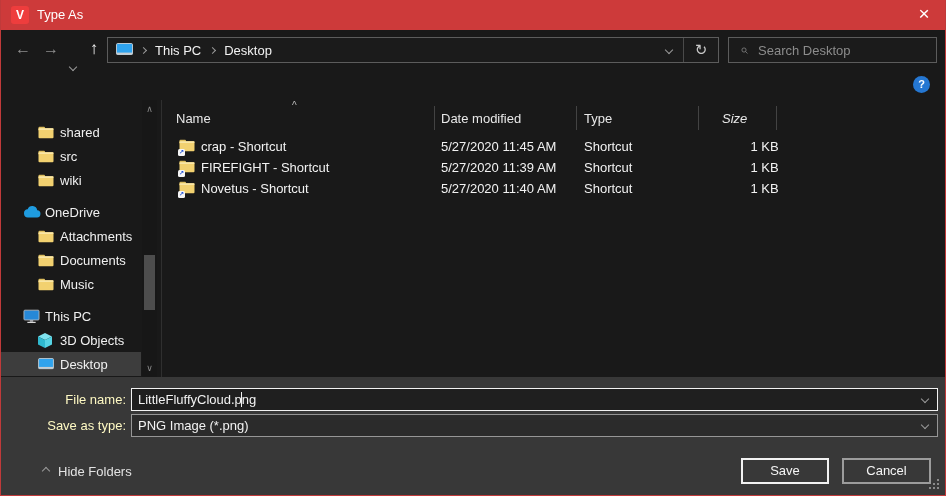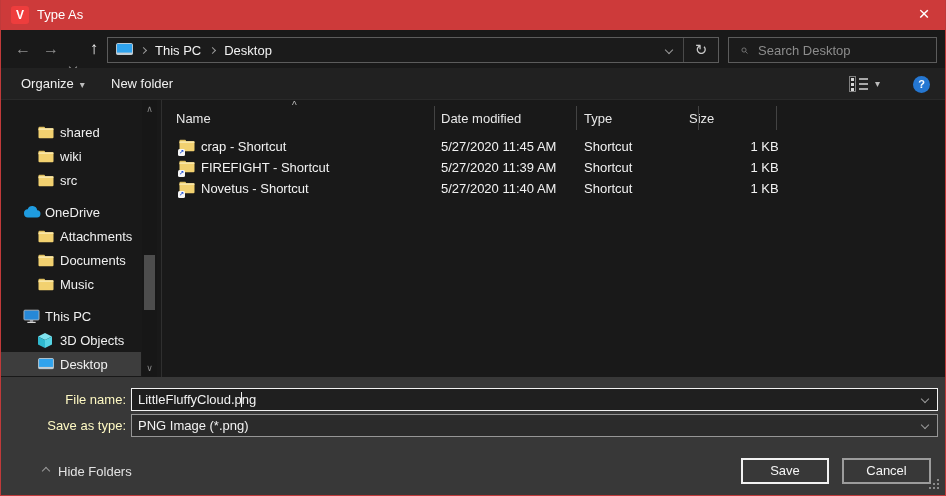--- a/index.html
+++ b/index.html
@@ -67,21 +67,21 @@
   .sb-scroll .arr.bot{bottom:4px;}
   .sb-thumb{position:absolute;left:2px;top:155px;width:11px;height:55px;background:#4d4d4d;}
   .vdivider{position:absolute;left:160px;top:0;width:1px;height:277px;background:#2f2f2f;}
   
   .filelist{position:absolute;left:162px;top:0;right:1px;height:277px;}
   .lheader{position:absolute;left:0;top:4px;width:100%;height:26px;color:#e8e8e8;font-size:13px;}
   .lheader .h{position:absolute;top:7px;white-space:nowrap;}
   .h-name{left:13px;}
   .h-date{left:278px;}
   .h-type{left:421px;}
-  .h-size{left:526px;}
+  .h-size{left:559px;font-style:italic;}
   .h-sort{position:absolute;left:129px;top:-4px;color:#bdbdbd;font-size:10px;}
   .vd{position:absolute;top:2px;width:1px;height:24px;background:#434343;}
   .rows{position:absolute;left:0;top:36px;width:100%;}
   .frow{position:relative;height:21px;color:#f2f2f2;font-size:13px;}
   .frow span{position:absolute;top:3px;white-space:nowrap;}
   .c-icon{position:absolute;left:16px;top:2px;width:17px;height:15px;}
   .c-name{left:38px;}
   .c-date{left:278px;}
   .c-type{left:421px;}
   .c-size{left:565px;width:73px;text-align:center;}
@@ -146,34 +146,20 @@
 
     <div class="searchbox">
       <svg width="13" height="13" viewBox="0 0 14 14">
         <circle cx="6" cy="6" r="4.2" fill="none" stroke="#9a9a9a" stroke-width="1.3"></circle>
         <line x1="9.2" y1="9.2" x2="13" y2="13" stroke="#9a9a9a" stroke-width="1.3"></line>
       </svg>
       <input type="text" placeholder="Search Desktop" style="">
     </div>
   </div>
 
-  <div class="toolbar">
-    <div class="tb-item tb-organize"><span>Organize</span><span class="tb-caret">▾</span></div>
-    <div class="tb-item tb-newfolder">New folder</div>
-    <div class="view-icon">
-      <i class="sqbox"></i>
-      <i class="sq" style="top:2px;"></i>
-        <i class="sq" style="top:7px;"></i>
-        <i class="sq" style="top:12px;"></i>
-      <i class="ln" style="top:2px;"></i>
-        <i class="ln" style="top:7px;"></i>
-        <i class="ln" style="top:12px;"></i>
-    </div>
-    <div class="view-caret">▾</div>
-  </div>
   <div class="help-btn">?</div>
 
   <div class="main">
 
     <div class="sidebar">
       <div class="sb-item child">
         <span class="sb-icon">
             <svg width="16" height="13" viewBox="0 0 16 13">
               <rect x="0.5" y="0.8" width="6.5" height="4" rx="1" fill="#dcbd5e"></rect>
               <rect x="0.5" y="2.3" width="15" height="10" rx="1" fill="#f2d170"></rect>
@@ -183,31 +169,31 @@
         <span class="sb-label">shared</span>
       </div>
       <div class="sb-item child">
         <span class="sb-icon">
             <svg width="16" height="13" viewBox="0 0 16 13">
               <rect x="0.5" y="0.8" width="6.5" height="4" rx="1" fill="#dcbd5e"></rect>
               <rect x="0.5" y="2.3" width="15" height="10" rx="1" fill="#f2d170"></rect>
               <rect x="0.5" y="2.3" width="15" height="1.6" rx="0.8" fill="#f9e6a6"></rect>
             </svg>
           </span>
+        <span class="sb-label">src</span>
+      </div>
+      <div class="sb-item child">
+        <span class="sb-icon">
+            <svg width="16" height="13" viewBox="0 0 16 13">
+              <rect x="0.5" y="0.8" width="6.5" height="4" rx="1" fill="#dcbd5e"></rect>
+              <rect x="0.5" y="2.3" width="15" height="10" rx="1" fill="#f2d170"></rect>
+              <rect x="0.5" y="2.3" width="15" height="1.6" rx="0.8" fill="#f9e6a6"></rect>
+            </svg>
+          </span>
         <span class="sb-label">wiki</span>
-      </div>
-      <div class="sb-item child">
-        <span class="sb-icon">
-            <svg width="16" height="13" viewBox="0 0 16 13">
-              <rect x="0.5" y="0.8" width="6.5" height="4" rx="1" fill="#dcbd5e"></rect>
-              <rect x="0.5" y="2.3" width="15" height="10" rx="1" fill="#f2d170"></rect>
-              <rect x="0.5" y="2.3" width="15" height="1.6" rx="0.8" fill="#f9e6a6"></rect>
-            </svg>
-          </span>
-        <span class="sb-label">src</span>
       </div>
 
       <div class="sb-item root gap">
         <span class="sb-icon">
             <svg width="18" height="12" viewBox="0 0 20 13">
               <path d="M5.5 12.5 a4.5 4.5 0 0 1 -0.3-8.98 A5.5 5.5 0 0 1 15.8 4.6 a3.7 3.7 0 0 1 -0.8 7.9 z" fill="#1f9ce0"></path>
             </svg>
           </span>
         <span class="sb-label">OneDrive</span>
       </div>

